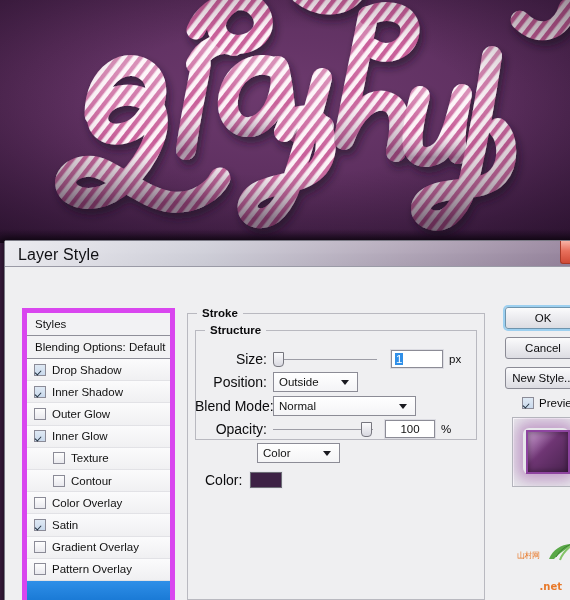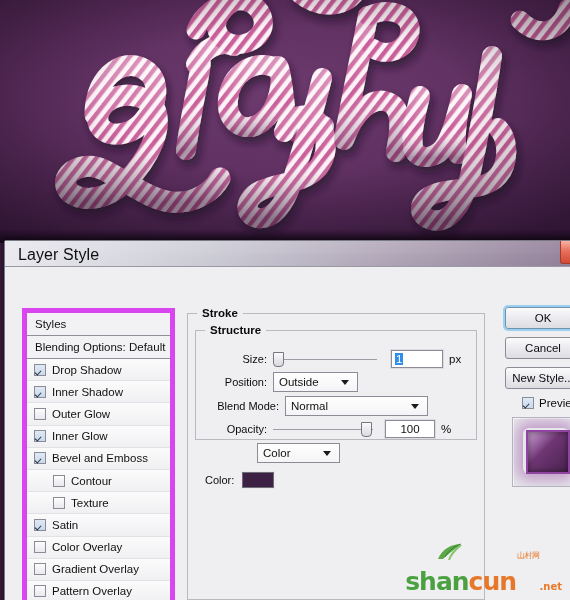--- a/index.html
+++ b/index.html
@@ -158,21 +158,21 @@
     font-weight: bold;
     white-space: nowrap;
   }
   #grp-stroke { left: 0; top: 5px; width: 296px; height: 285px; text-align: right; }
   #grp-structure { left: 8px; top: 22px; width: 280px; height: 108px; }
   #grp-filltype { left: 8px; top: 142px; width: 280px; height: 140px; }
   #grp-filltype > .glabel { font-weight: normal; }
 
   .row { position: absolute; display: flex; align-items: center; }
   .lbl {
-    font-size: 11px; color: #0b0b0d;
+    font-size: 14px; color: #0b0b0d;
     white-space: nowrap;
     text-align: right;
   }
 
   
   .slider {
     position: relative;
     height: 14px;
     display: flex; align-items: center;
   }
@@ -413,39 +413,35 @@
           <span>Inner Shadow</span>
         </div>
         <div class="effect-row">
           <span class="cb"></span>
           <span>Outer Glow</span>
         </div>
         <div class="effect-row">
           <span class="cb on"></span>
           <span>Inner Glow</span>
         </div>
-        <div class="effect-row">
-          <span class="cb on"></span>
-          <span>Bevel and Emboss</span>
+        <div class="effect-row indent">
+          <span class="cb"></span>
+          <span>Texture</span>
         </div>
         <div class="effect-row indent">
           <span class="cb"></span>
           <span>Contour</span>
         </div>
-        <div class="effect-row indent">
+        <div class="effect-row">
           <span class="cb"></span>
-          <span>Texture</span>
+          <span>Color Overlay</span>
         </div>
         <div class="effect-row">
           <span class="cb on"></span>
           <span>Satin</span>
-        </div>
-        <div class="effect-row">
-          <span class="cb"></span>
-          <span>Color Overlay</span>
         </div>
         <div class="effect-row">
           <span class="cb"></span>
           <span>Gradient Overlay</span>
         </div>
         <div class="effect-row">
           <span class="cb"></span>
           <span>Pattern Overlay</span>
         </div>
         <div class="effect-row selected">
@@ -478,21 +474,21 @@
 
         <div class="row" style="left:8px; top:64px; width:280px;">
           <span class="lbl" style="width:72px;">Position:</span>
           <span class="combo" style="width:78px; margin-left:6px;">
             <span>Outside</span>
             <span class="arrow"></span>
           </span>
         </div>
 
         <div class="row" style="left:8px; top:88px; width:280px;">
-          <span class="lbl" style="width:72px;margin-left:12px;">Blend Mode:</span>
+          <span class="lbl" style="width:72px;">Blend Mode:</span>
           <span class="combo" style="width:136px; margin-left:6px;">
             <span>Normal</span>
             <span class="arrow"></span>
           </span>
         </div>
 
         <div class="row" style="left:8px; top:112px; width:280px;">
           <span class="lbl" style="width:72px;">Opacity:</span>
           <span class="slider" style="width:100px; margin-left:6px;">
             <span class="track"></span>
@@ -534,20 +530,19 @@
 
     </div>
   </div>
 
   <div id="watermark">
     <svg class="leaf" width="26" height="18" viewBox="0 0 26 18">
       <path d="M2,16 C6,6 16,1 25,1 C20,6 14,9 7,16 Z" fill="#4fa33c"></path>
       <path d="M9,14 C13,7 19,3 25,1" stroke="#2f7a22" stroke-width="1" fill="none"></path>
       <path d="M13,17 C15,11 20,6 25,2" stroke="#7bc05e" stroke-width="2" fill="none"></path>
     </svg>
-    <span class="wm-main"><span class="wm-shan">shan</span><span class="wm-cun">cun</span></span>
     <span class="wm-side">
       <span class="wm-cn">山村网</span>
       <span class="wm-net">.net</span>
     </span>
   </div>
 
 </div>
 
 </body></html>

